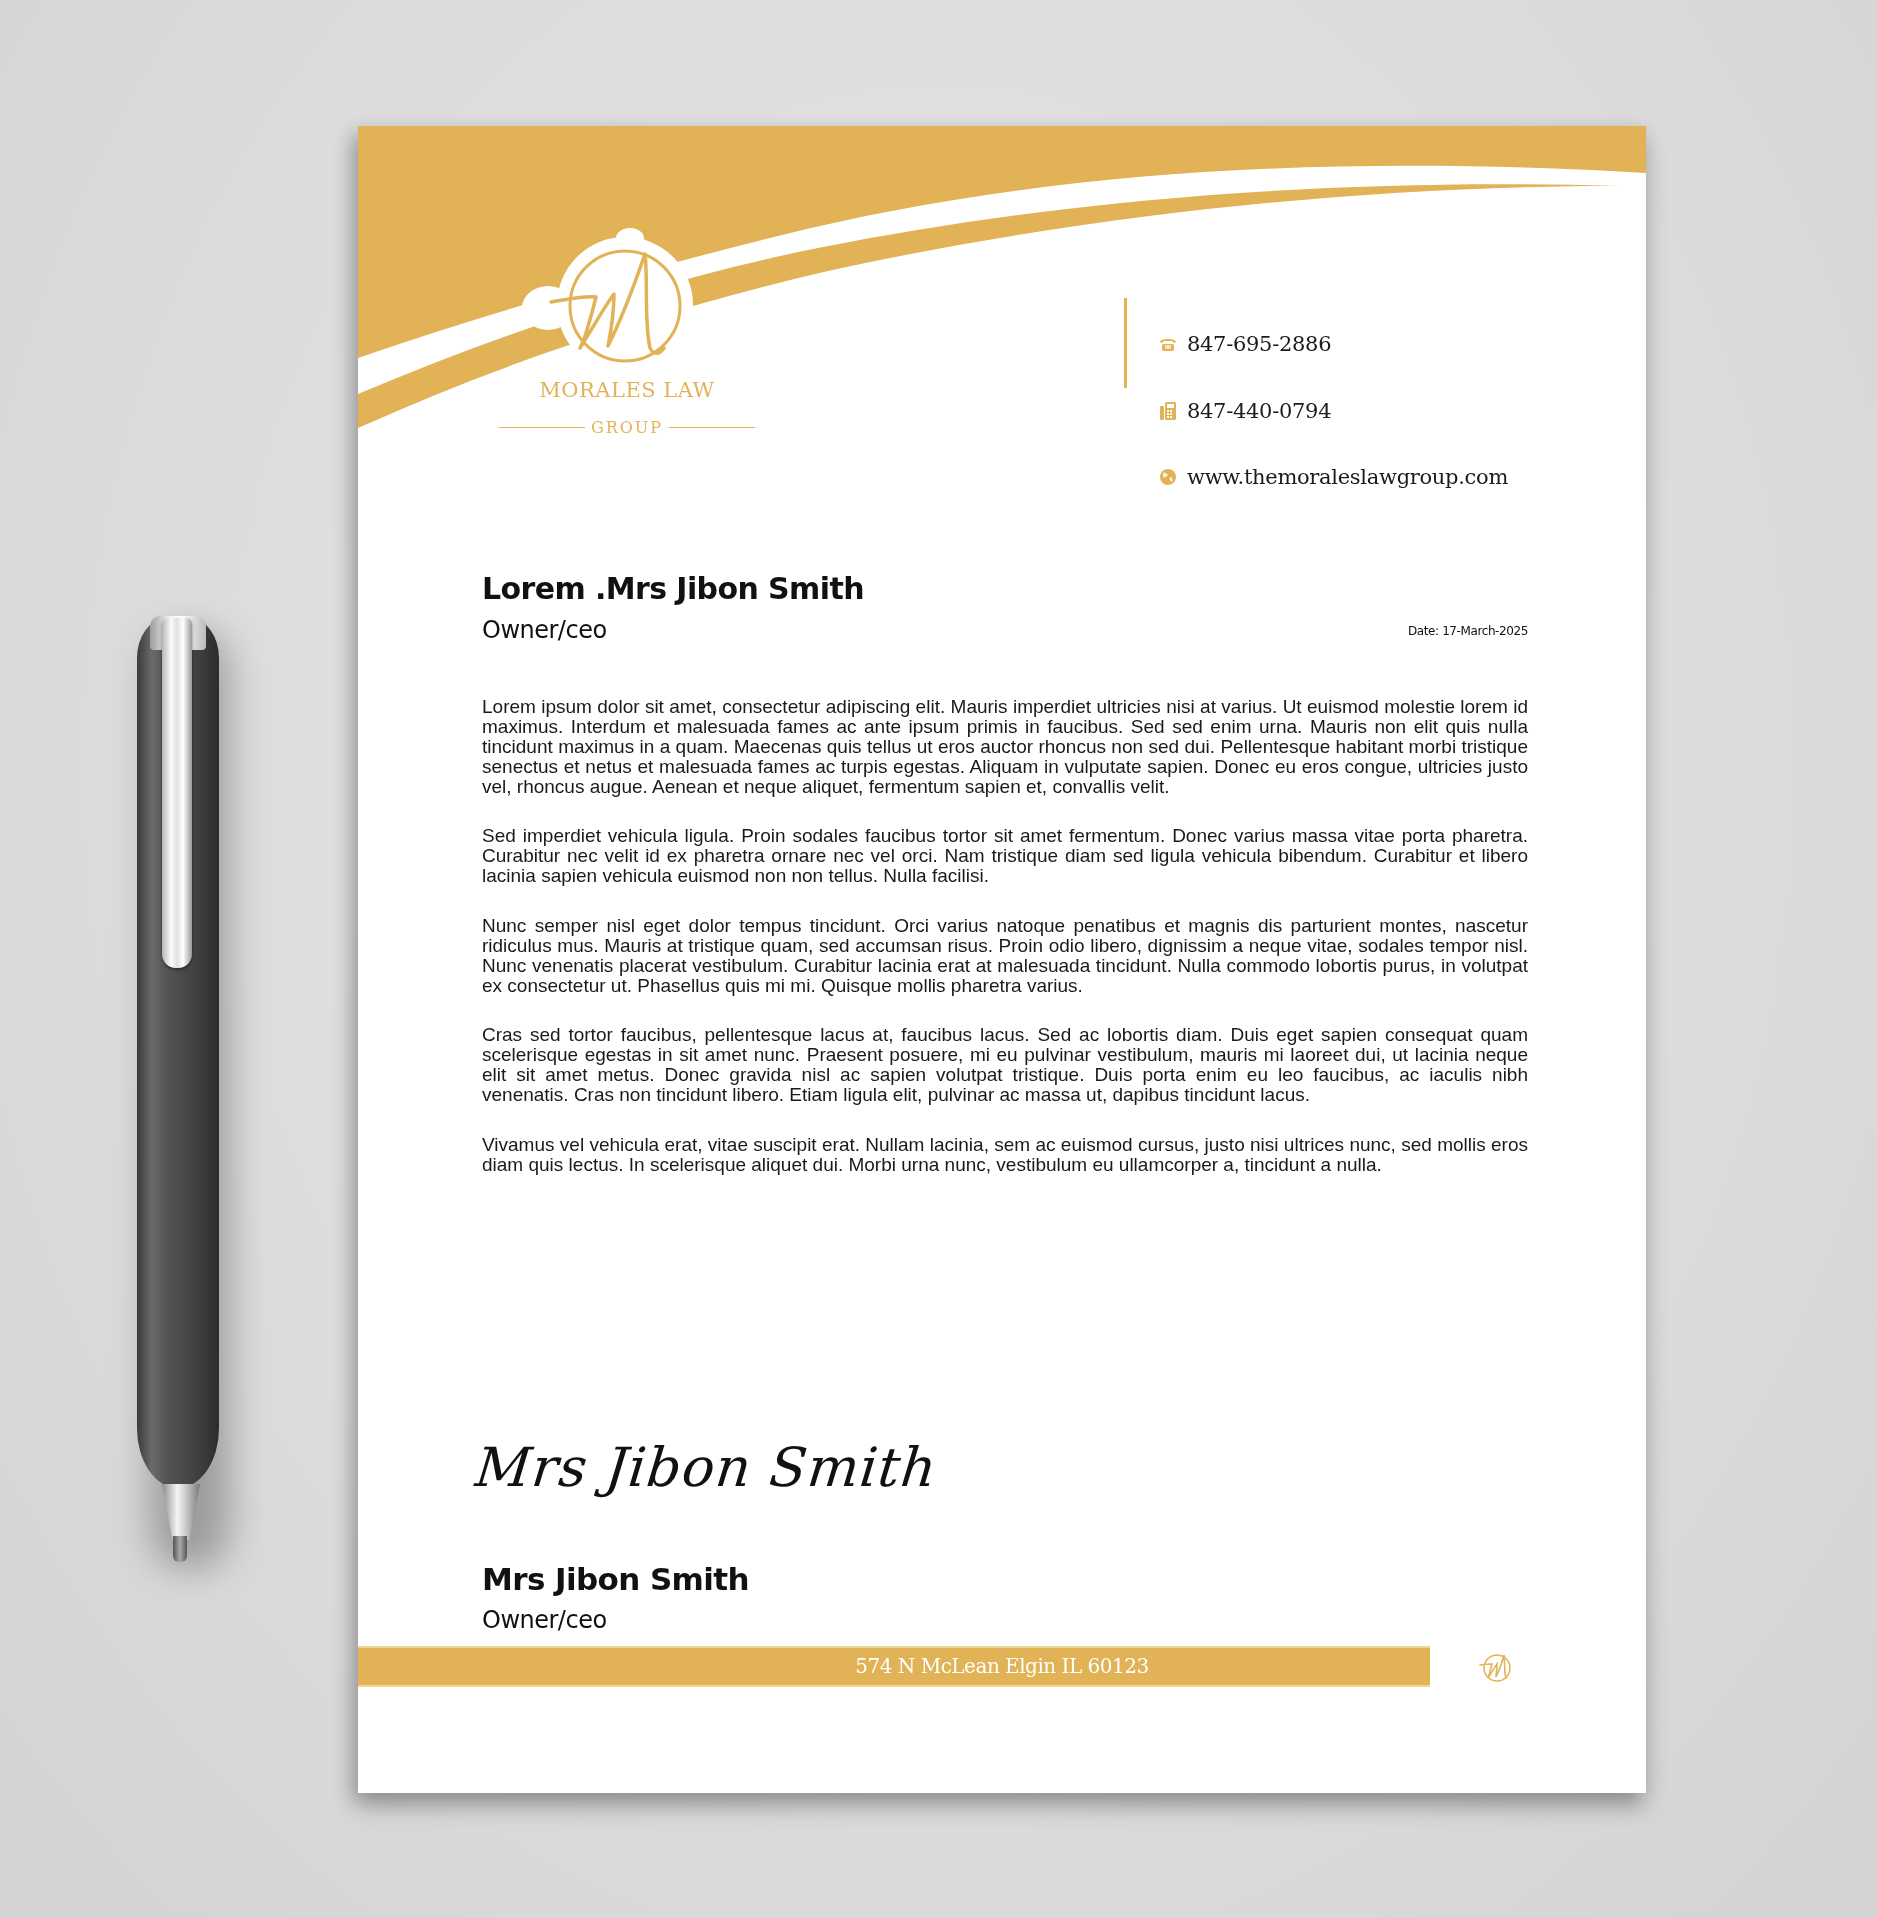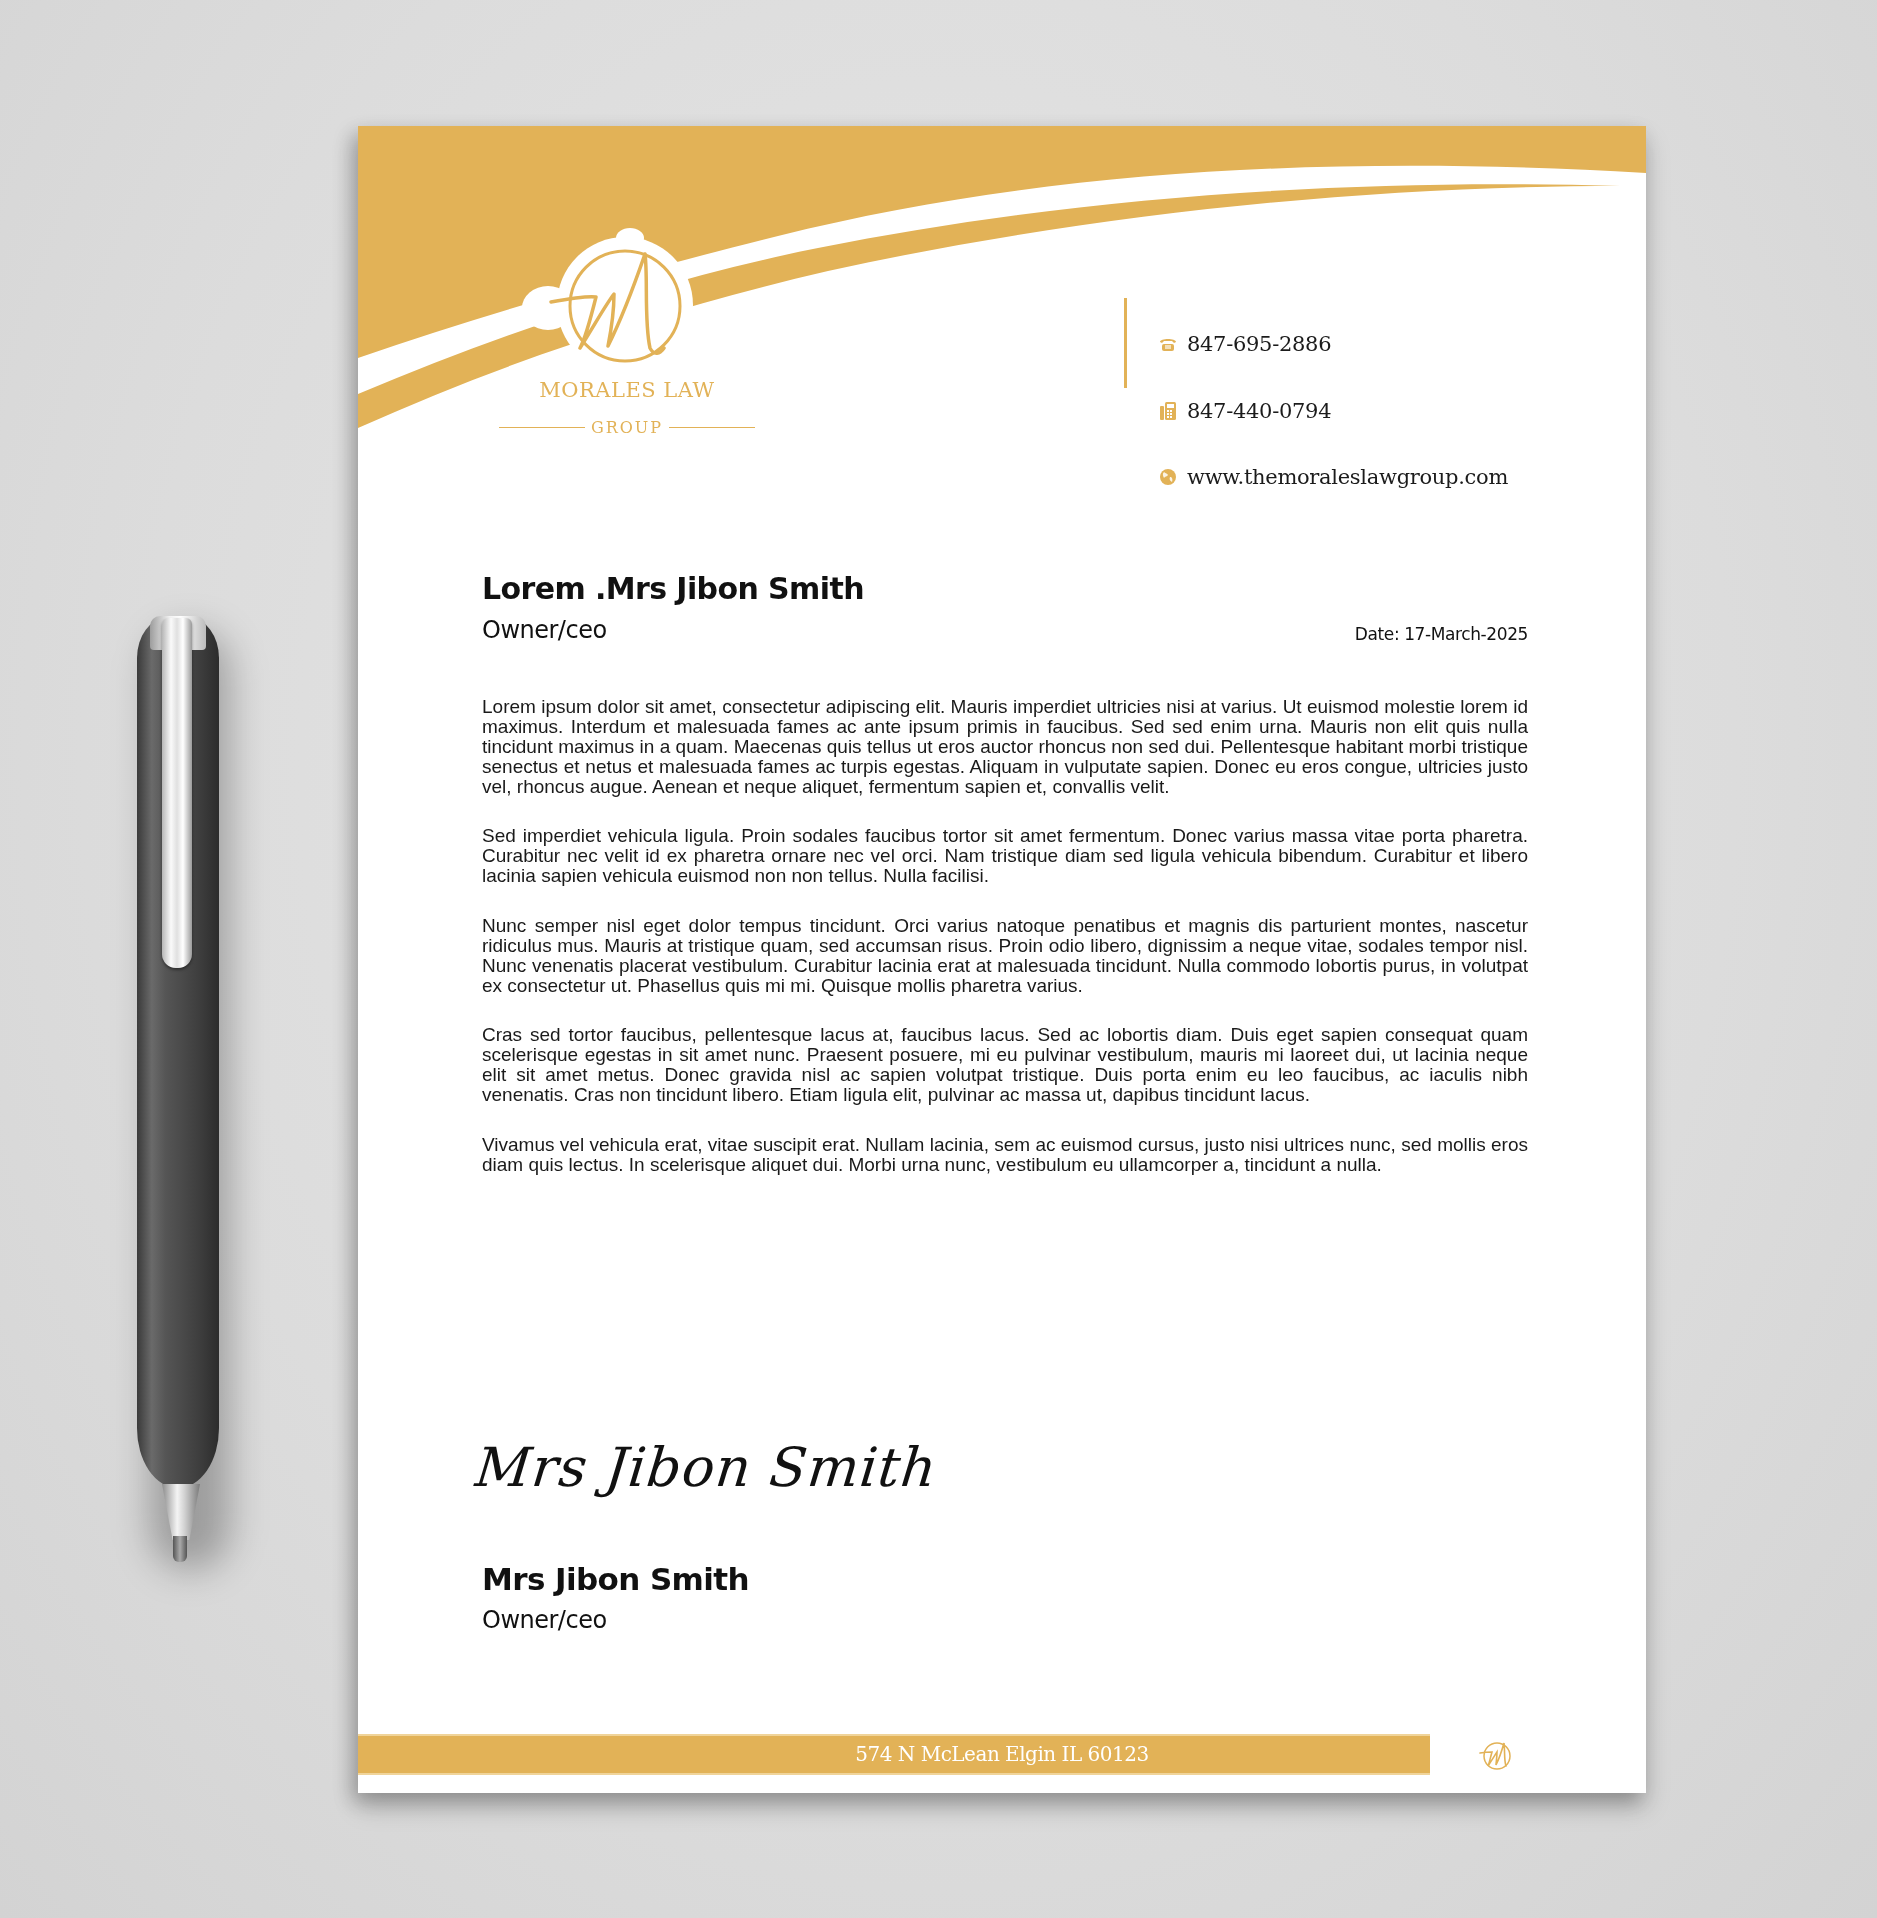--- a/index.html
+++ b/index.html
@@ -68,21 +68,21 @@
   .salutation {
     position: absolute; left: 124px; top: 445px; font-family: "DejaVu Sans", sans-serif;
     font-weight: bold; font-size: 30px; color: #111; letter-spacing: -0.6px;
   }
   .title1 {
     position: absolute; left: 124px; top: 490px; font-family: "DejaVu Sans", sans-serif;
     font-size: 24px; color: #111; letter-spacing: -0.5px;
   }
   .date {
     position: absolute; right: 118px; top: 498px; font-family: "DejaVu Sans", sans-serif;
-    font-size: 17px; color: #111; letter-spacing: -0.4px;
+    font-size: 12px; color: #111; letter-spacing: -0.4px;
   }
   .body {
     position: absolute; left: 124px; top: 571px; width: 1046px;
     font-family: "Liberation Sans", sans-serif; font-size: 19px; line-height: 20px;
     color: #1a1a1a; text-align: justify;
   }
   .body p { margin: 0 0 29.4px 0; }
   .signature {
     position: absolute; left: 118px; top: 1310px;
     font-family: "DejaVu Serif", serif; font-style: italic; font-size: 54px; color: #111;
@@ -90,21 +90,21 @@
   }
   .signer-name {
     position: absolute; left: 124px; top: 1435px; font-family: "DejaVu Sans", sans-serif;
     font-weight: bold; font-size: 31px; color: #111; letter-spacing: -0.6px;
   }
   .signer-title {
     position: absolute; left: 124px; top: 1480px; font-family: "DejaVu Sans", sans-serif;
     font-size: 24px; color: #111; letter-spacing: -0.5px;
   }
   .footer {
-    position: absolute; left: 0; top: 1608px; width: 1072px; height: 37px;
+    position: absolute; left: 0; top: 1520px; width: 1072px; height: 37px;
     background: #e2b257; border-top: 2px solid #f0d49a; border-bottom: 2px solid #f0d49a;
   }
   .footer-address {
     position: absolute; left: 0; width: 1288px; top: 6px; text-align: center;
     font-family: "DejaVu Serif", serif; font-size: 20px; color: #ffffff; letter-spacing: -0.5px;
   }
   .footer-logo { position: absolute; left: 1112px; top: -5px; width: 50px; height: 46px; }
 </style>
 </head>
 <body>

